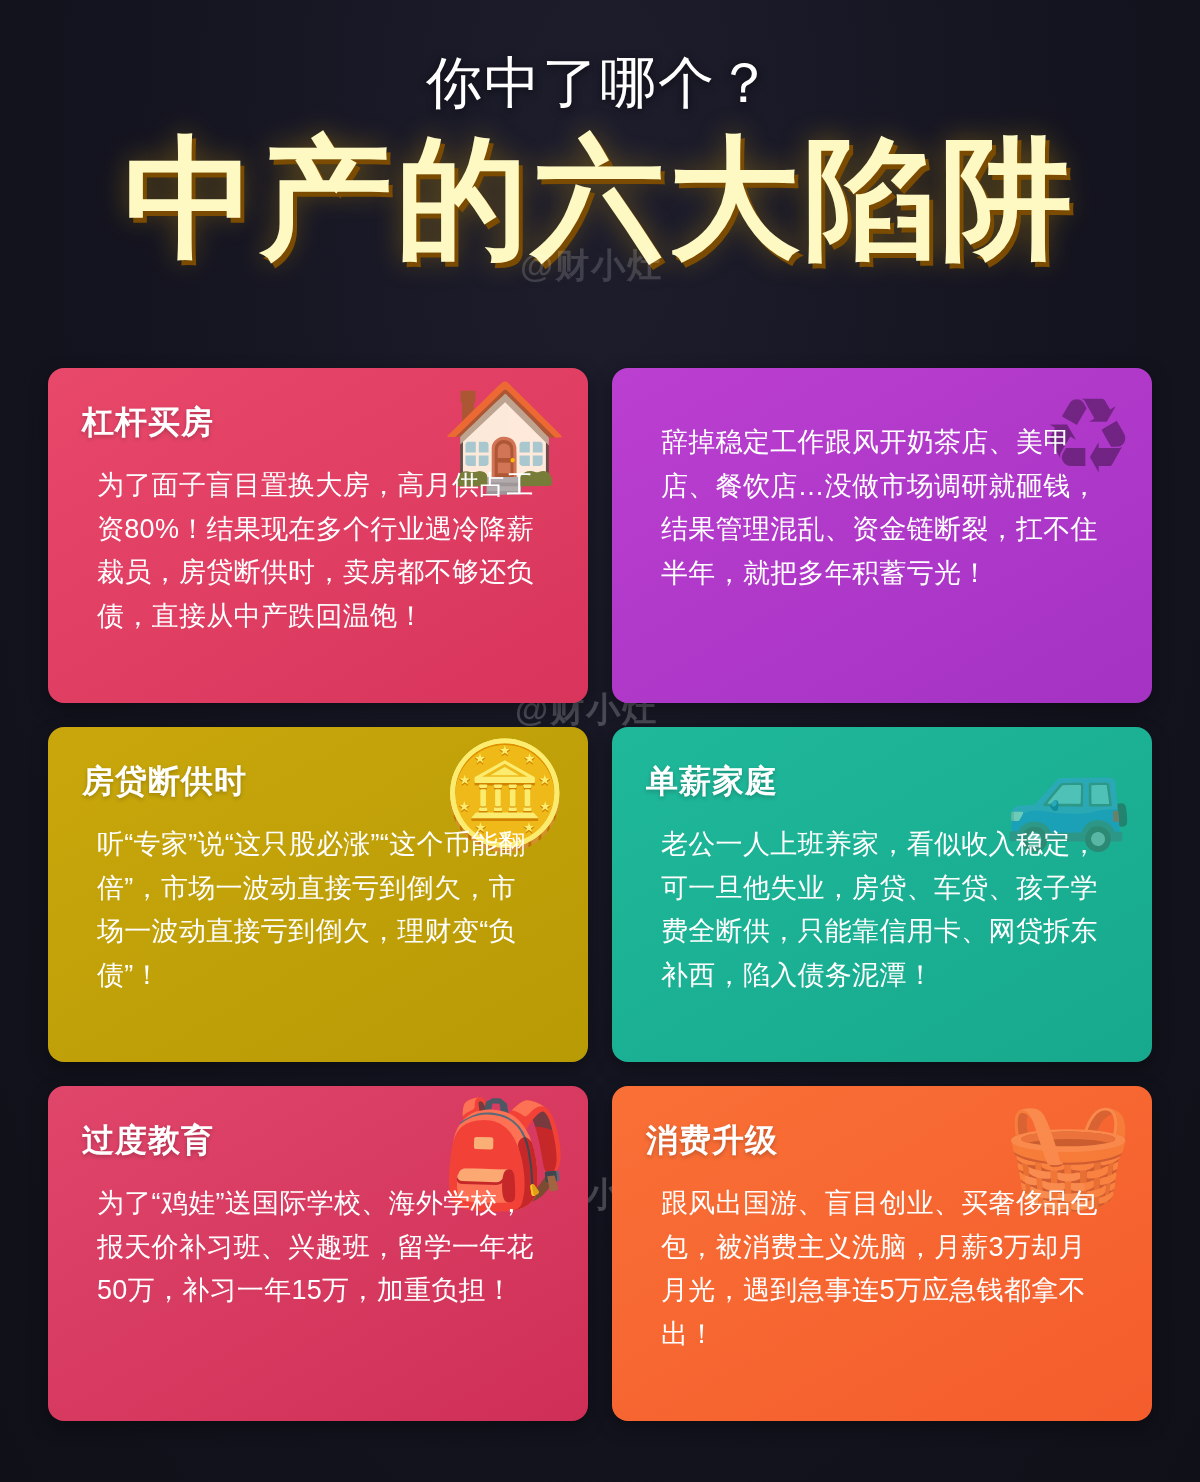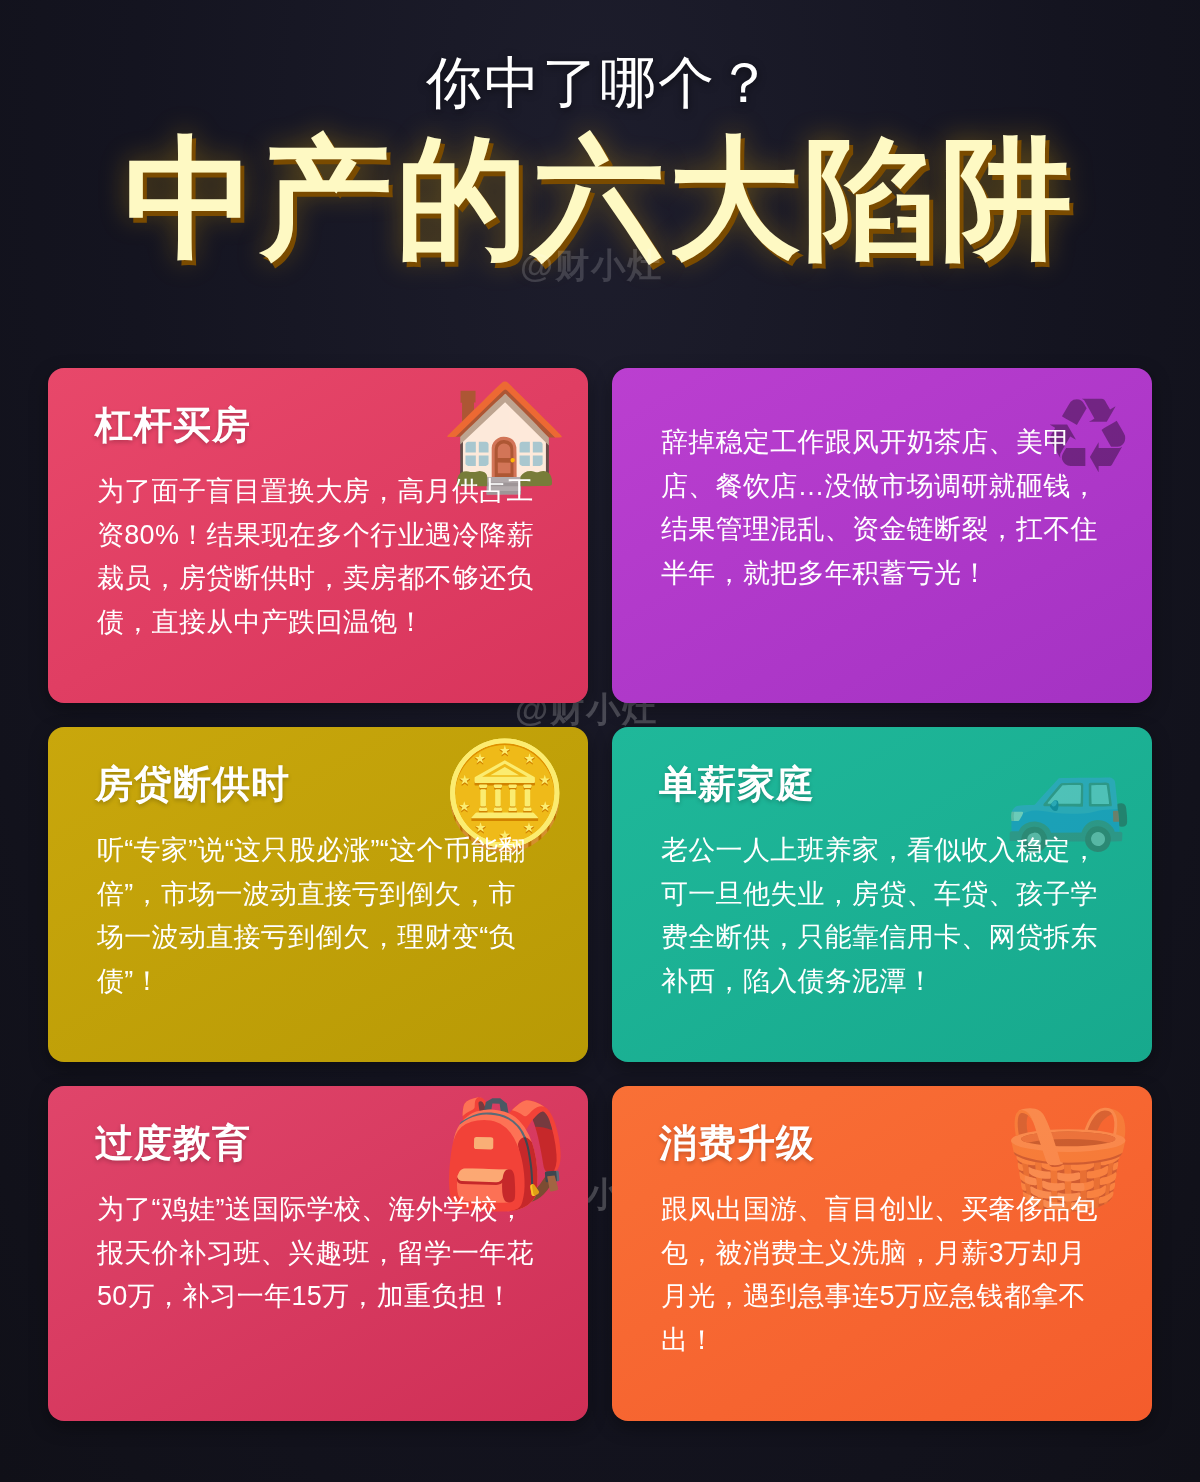--- a/index.html
+++ b/index.html
@@ -69,22 +69,22 @@
   }
   .card {
     position: relative;
     border-radius: 16px;
     padding: 38px 34px 30px 34px;
     box-sizing: border-box;
     overflow: hidden;
     box-shadow: 0 6px 18px rgba(0,0,0,0.35);
   }
   .card h2 {
-    margin: 0 0 26px 13px;
-    font-size: 38px;
+    margin: 0 0 26px 0;
+    font-size: 32px;
     line-height: 1;
     font-weight: bold;
     color: #ffffff;
     letter-spacing: 1px;
     position: relative;
     z-index: 2;
     text-shadow: 0 2px 4px rgba(0,0,0,0.22);
   }
   .card p {
     margin: 15px;

